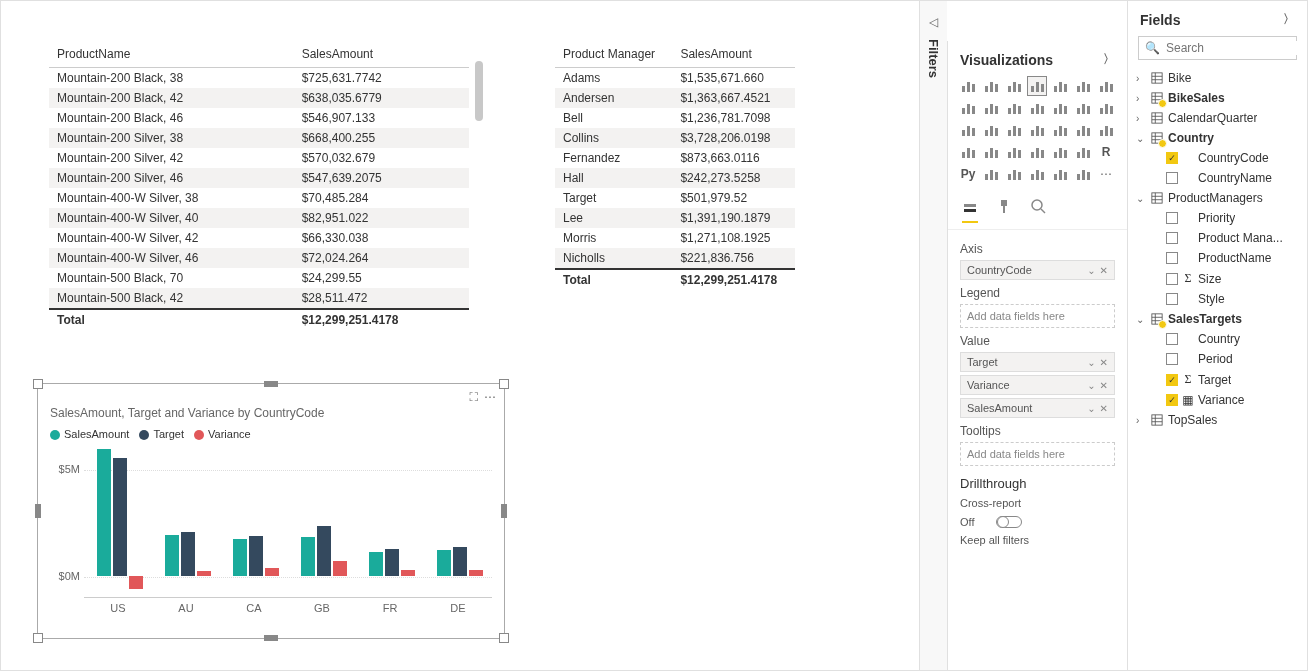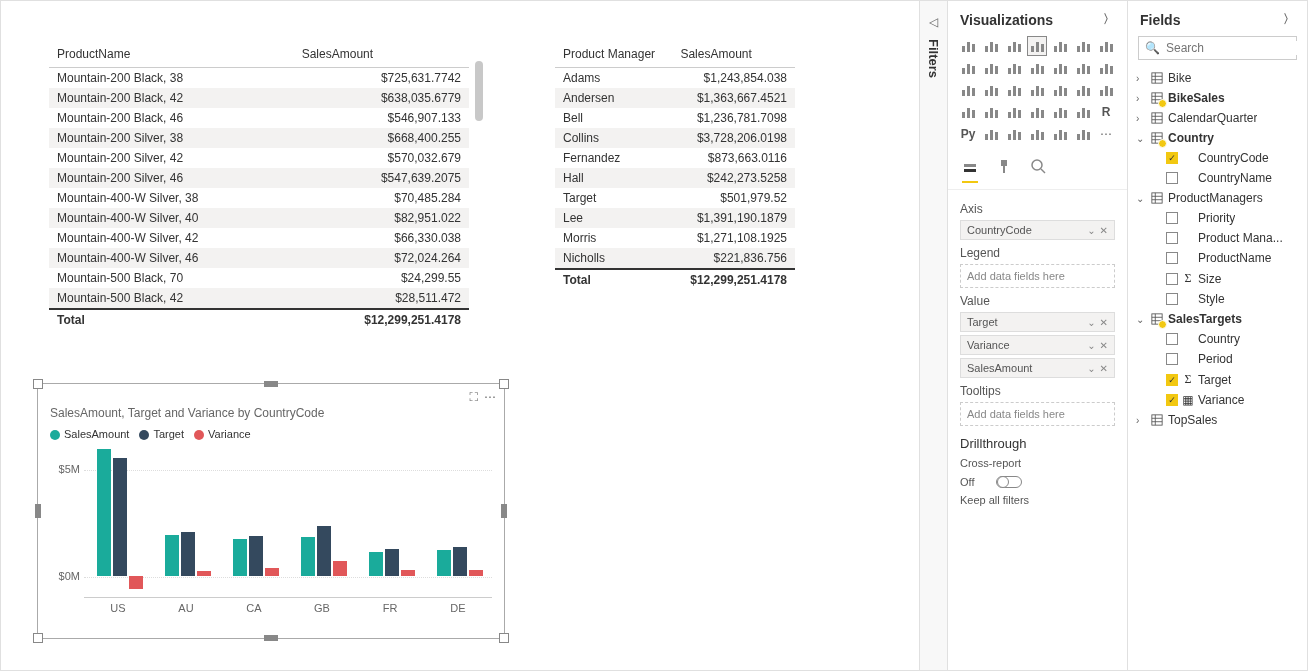--- a/index.html
+++ b/index.html
@@ -5,21 +5,21 @@
 * { box-sizing: border-box; margin: 0; padding: 0; }
 body { font-family: "Segoe UI", Arial, sans-serif; font-size: 12px; color: #333; background: #fff; width: 1308px; height: 671px; overflow: hidden; border: 1px solid #e0e0e0; display: flex; }
 .canvas { flex: 1; position: relative; padding: 20px; }
 .vtable { position: absolute; background: #fff; }
 .vtable.t1 { left: 48px; top: 40px; width: 420px; }
 .vtable.t2 { left: 554px; top: 40px; width: 240px; }
 .vtable table { width: 100%; border-collapse: collapse; font-size: 12px; }
 .vtable th { text-align: left; font-weight: 400; padding: 6px 8px; border-bottom: 1px solid #ccc; color: #333; }
 .vtable th.num { text-align: left; }
 .vtable td { padding: 3px 8px; }
-.vtable td.num { text-align: right; }
+.vtable td.num { text-align: left; }
 .vtable tr.alt td { background: #f3f2f1; }
 .vtable tr.total td { border-top: 2px solid #333; font-weight: 600; }
 .scrollbar { position: absolute; right: -14px; top: 20px; width: 8px; height: 240px; background: transparent; }
 .scrollbar .thumb { position: absolute; top: 0; width: 8px; height: 60px; background: #c8c8c8; border-radius: 4px; }
 
 .chart-visual { position: absolute; left: 36px; top: 382px; width: 468px; height: 256px; border: 1px solid #aaa; }
 .chart-visual .sel-handle { position: absolute; width: 14px; height: 6px; background: #888; }
 .chart-visual .sel-handle.tm { left: 50%; top: -3px; transform: translateX(-50%); }
 .chart-visual .sel-handle.bm { left: 50%; bottom: -3px; transform: translateX(-50%); }
 .chart-visual .sel-handle.lm { left: -3px; top: 50%; width: 6px; height: 14px; transform: translateY(-50%); }
@@ -39,21 +39,21 @@
 .bars-group { position: absolute; bottom: 0; width: 56px; display: flex; align-items: flex-end; gap: 2px; justify-content: center; }
 .bars-group .bar { width: 14px; }
 .xlabels { display: flex; margin: 4px 12px 0 46px; }
 .xlabels div { flex: 1; text-align: center; font-size: 11px; color: #666; }
 
 .collapsed-pane { width: 28px; border-left: 1px solid #e0e0e0; background: #f8f8f8; display: flex; flex-direction: column; align-items: center; padding-top: 14px; gap: 10px; }
 .collapsed-pane .chev { font-size: 12px; color: #666; }
 .collapsed-pane .vlabel { writing-mode: vertical-rl; font-size: 13px; font-weight: 600; color: #333; }
 
 .pane { border-left: 1px solid #e0e0e0; background: #fff; display: flex; flex-direction: column; overflow: hidden; }
-.pane.viz { width: 180px; }
+.pane.viz { width: 180px; margin-top: 40px; }
 .pane.fields { width: 180px; }
 .pane-header { display: flex; align-items: center; justify-content: space-between; padding: 10px 12px 8px; font-weight: 600; font-size: 14px; }
 .pane-header .chev { color: #666; font-size: 12px; }
 
 .viz-gallery { display: grid; grid-template-columns: repeat(7, 1fr); gap: 2px; padding: 0 10px 8px; }
 .viz-gallery .vi { width: 20px; height: 20px; display: flex; align-items: center; justify-content: center; color: #666; font-size: 12px; cursor: pointer; }
 .viz-gallery .vi.sel { background: #f3f2f1; border: 1px solid #888; color: #333; }
 .viz-gallery .vi svg { width: 16px; height: 16px; }
 
 .tabs { display: flex; gap: 18px; padding: 6px 14px; border-bottom: 1px solid #eee; }
@@ -168,21 +168,21 @@
     <table>
       <thead>
           <tr>
         <th>Product Manager</th>
         <th class="num">SalesAmount</th>
       </tr>
         </thead>
       <tbody id="t2body">
           <tr>
             <td>Adams</td>
-            <td class="num">$1,243,854.038</td>
+            <td class="num">$1,535,671.660</td>
           </tr>
           <tr class="alt">
             <td>Andersen</td>
             <td class="num">$1,363,667.4521</td>
           </tr>
           <tr>
             <td>Bell</td>
             <td class="num">$1,236,781.7098</td>
           </tr>
           <tr class="alt">

